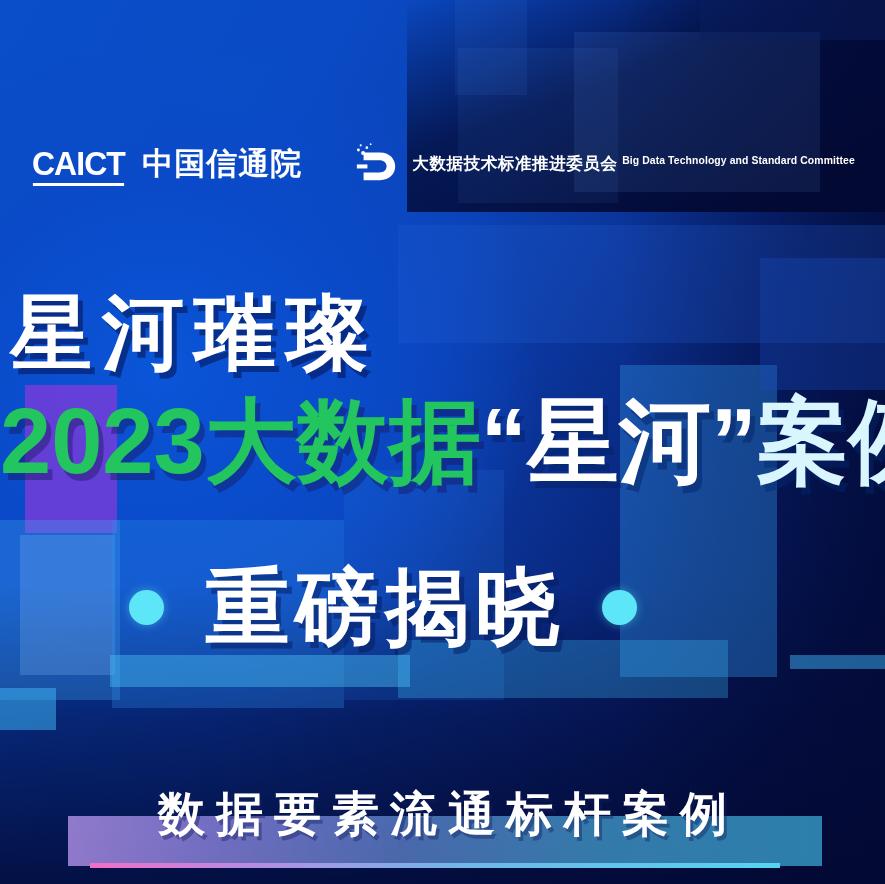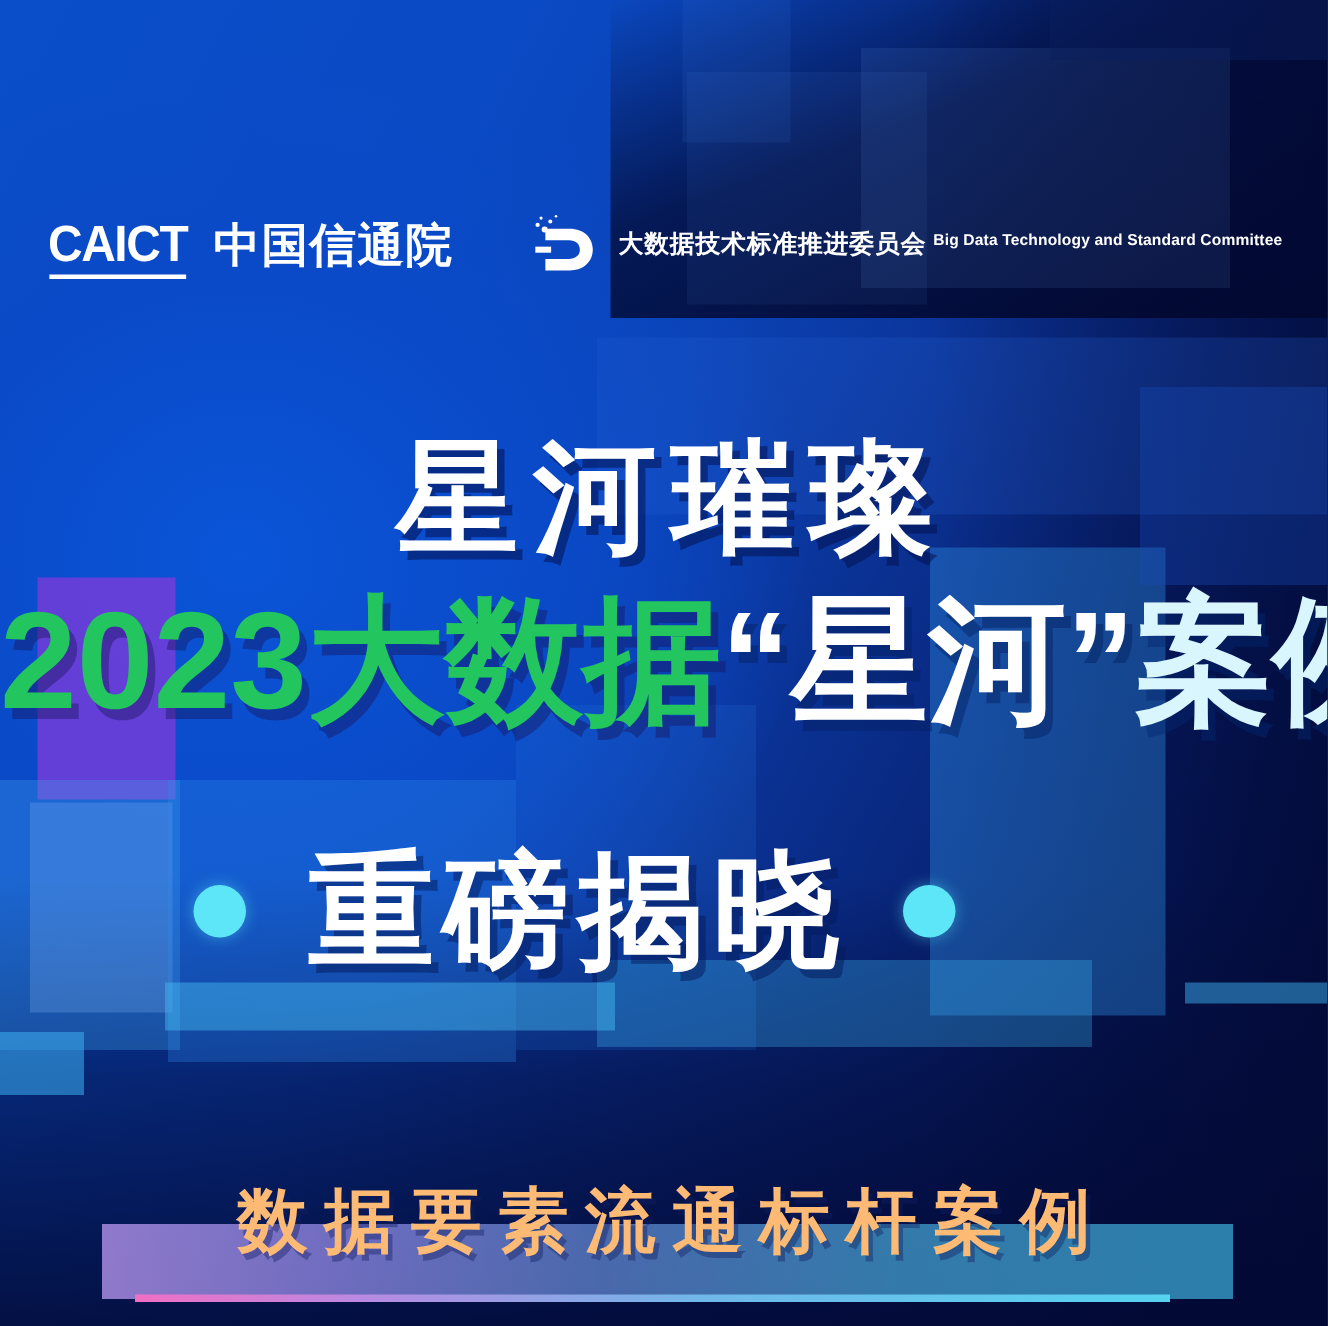--- a/index.html
+++ b/index.html
@@ -74,21 +74,20 @@
     color:#ffffff; font-size:16.5px; font-weight:bold; letter-spacing:.6px; line-height:1;
   }
   .bdtsc-en{
     color:#ffffff; font-size:10.5px; font-weight:bold; letter-spacing:.1px; line-height:1;
     transform:scaleX(.99);
   }
 
   
   .head-1{
     position:absolute; left:0; top:292px; width:885px;
-    text-align:center;
     font-size:82px; font-weight:bold; line-height:1;
     letter-spacing:10px;
     color:#ffffff;
     text-shadow: 5px 6px 0 rgba(3,18,80,.55);
     text-indent:10px;
   }
   .head-2{
     position:absolute; left:0; top:392px; width:885px;
     text-align:center; white-space:nowrap;
     font-size:92px; font-weight:bold; line-height:1.07;
@@ -133,21 +132,21 @@
   }
   .banner-line{
     position:absolute; left:90px; top:863px; width:690px; height:5px;
     background:linear-gradient(to right, #f06fc4 0%, #b98ae2 22%, #6fb8e8 55%, #56d3f0 100%);
   }
   .banner-text{
     position:absolute; left:0; top:790px; width:885px;
     text-align:center;
     font-size:47px; font-weight:bold; line-height:1;
     letter-spacing:11px; text-indent:11px;
-    color:#fdba74;
+    color:#ffffff;
     text-shadow:3px 4px 0 rgba(18,30,95,.40);
   }
 </style>
 </head>
 <body>
 
 <div id="poster">
 
   <div class="bg-base"></div>
   <div class="bg-topdark"></div>

